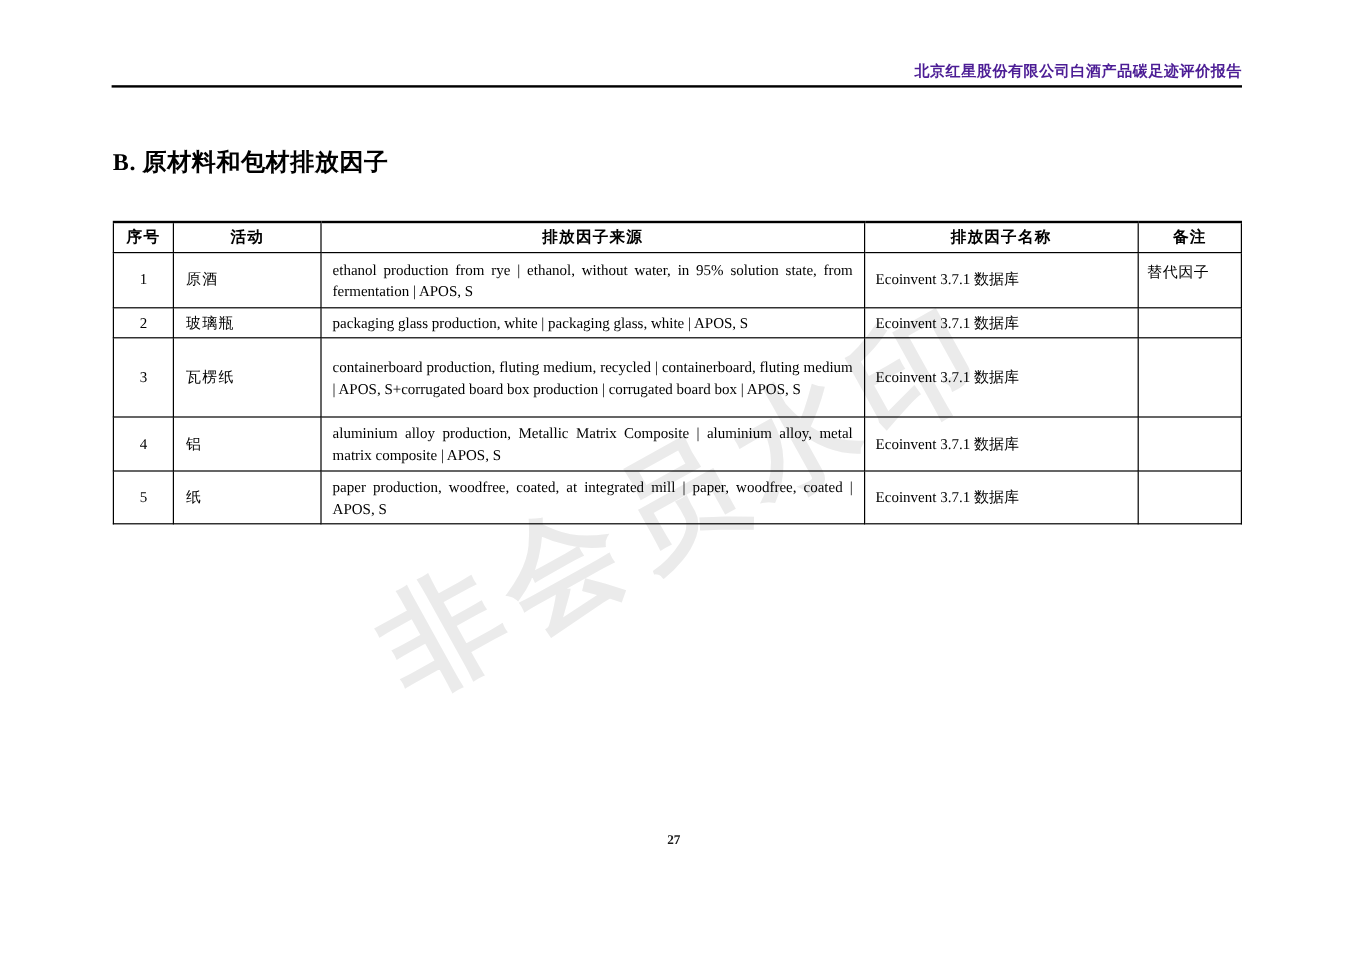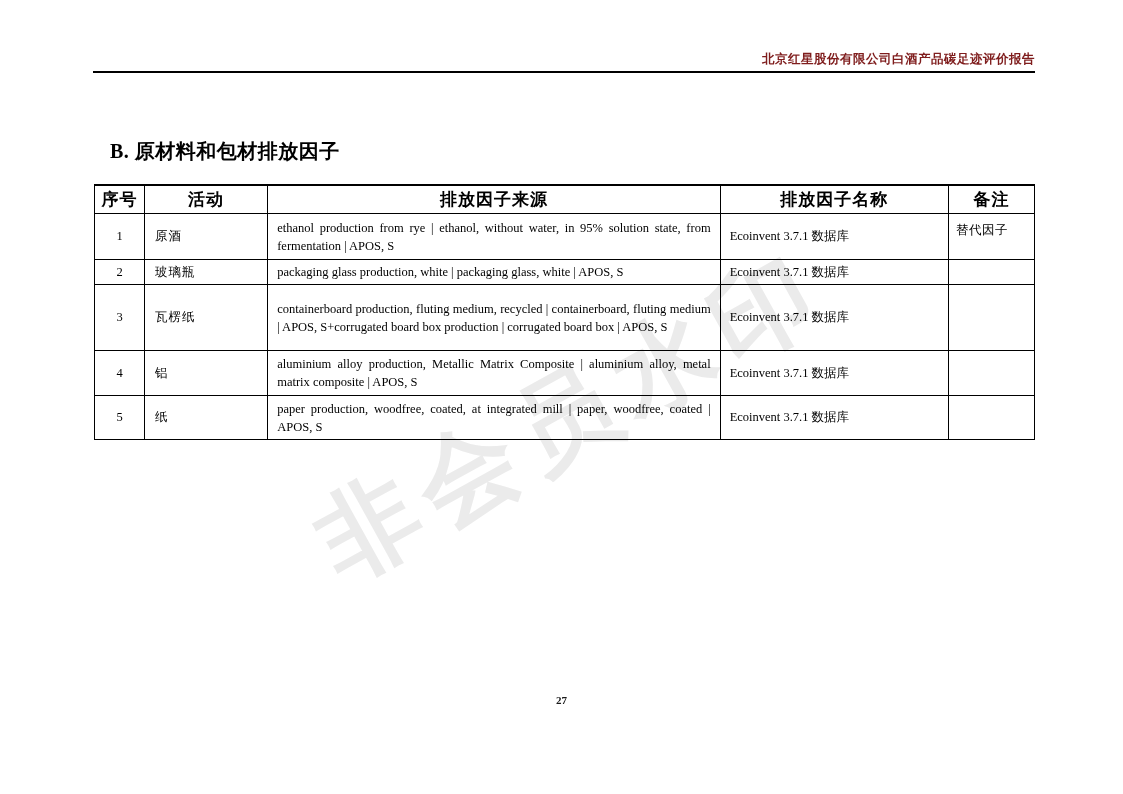--- a/index.html
+++ b/index.html
@@ -19,21 +19,21 @@
   
   .running-header {
     position: absolute;
     top: 51px;
     left: 93px;
     width: 942px;
     text-align: right;
     font-size: 12.5px;
     font-weight: 600;
     letter-spacing: 0.5px;
-    color: #7f1d1d;
+    color: #4c1d95;
   }
   .header-rule {
     position: absolute;
     top: 71px;
     left: 93px;
     width: 942px;
     height: 2px;
     background: #000000;
   }
   
@@ -51,21 +51,21 @@
     transform: rotate(-29deg);
     transform-origin: center center;
     user-select: none;
     pointer-events: none;
   }
   
   .section-heading {
     position: absolute;
     top: 122px;
     left: 94px;
-    margin: 16px;
+    margin: 0;
     z-index: 1;
     font-size: 20px;
     font-weight: 700;
     letter-spacing: 0.5px;
   }
   
   table.factors {
     position: absolute;
     top: 184px;
     left: 94px;
@@ -77,21 +77,21 @@
     font-size: 12.5px;
   }
   table.factors th, table.factors td {
     border: 1px solid #000000;
     vertical-align: middle;
     background: transparent;
     overflow: hidden;
   }
   table.factors th {
     border-top: 2px solid #000000;
-    font-size: 17px;
+    font-size: 13px;
     font-weight: 700;
     padding: 2px 2px;
     height: 20px;
     letter-spacing: 1px;
   }
   td.c-no   { text-align: center; padding: 2px 2px; }
   td.c-act  { text-align: left; padding: 2px 6px 2px 10px; letter-spacing: 1px; }
   td.c-name {
     text-align: justify;
     text-align-last: left;

